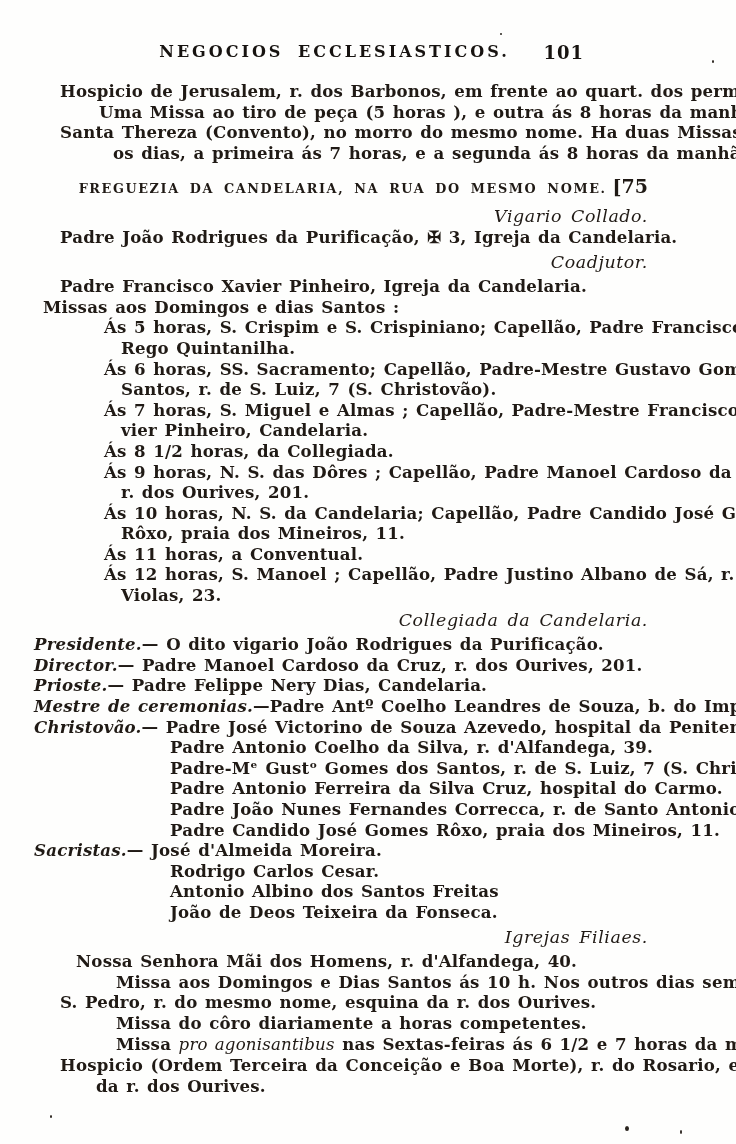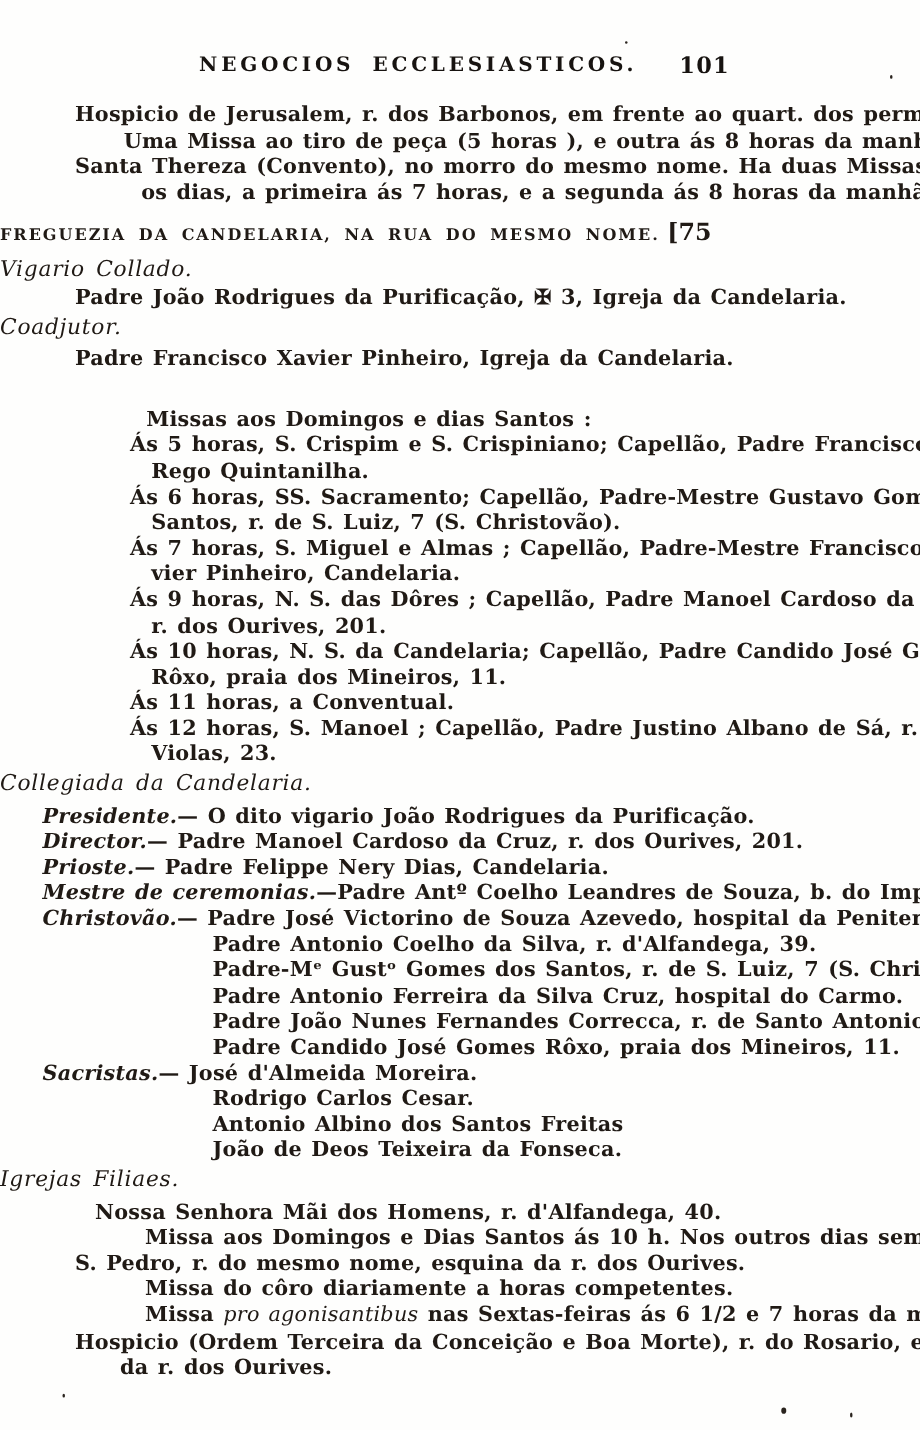--- a/index.html
+++ b/index.html
@@ -22,28 +22,28 @@
   }
   .pg-num{position:absolute;right:64px;top:0;font-size:18px;letter-spacing:1px;color:#171310;}
   .ln{
     font-size:16.6px;line-height:20.6px;letter-spacing:.2px;word-spacing:1.5px;
     white-space:nowrap;color:#201a15;
   }
   .i-flush{padding-left:60px;}
   .i-c1{padding-left:99px;}
   .i-c1b{padding-left:96px;}
   .i-c2{padding-left:113px;}
-  .i-m0{padding-left:117px;margin-top:28px;}
+  .i-m0{padding-left:43px;}
   .i-as{padding-left:104px;}
   .i-asc{padding-left:121px;}
   .i-label{padding-left:34px;}
   .i-sub{padding-left:170px;}
   .i-nossa{padding-left:76px;}
   .i-missa{padding-left:116px;}
-  .center{text-align:left;padding-left:0;}
+  .center{text-align:right;padding-left:0;}
   .caps-head{font-size:12.8px;letter-spacing:1.6px;word-spacing:4px;margin-top:12px;line-height:22px;}
   .caps-head .ref{font-size:19px;letter-spacing:0;word-spacing:0;font-weight:700;margin-left:6px;}
   .italic-head{font-style:italic;font-weight:400;font-size:17.4px;letter-spacing:.6px;word-spacing:3px;}
   .gap-sm{margin-top:4px;}
   .gap-md{margin-top:6px;}
   .lbl{font-style:italic;}
   .it{font-style:italic;font-weight:400;}
   .speck{position:absolute;background:#2a241e;border-radius:50%;}
 </style>
 </head>
@@ -70,20 +70,21 @@
     <div class="ln i-flush">Padre João Rodrigues da Purificação, ✠ 3, Igreja  da Candelaria.</div>
     <div class="ln center italic-head gap-sm">Coadjutor.</div>
     <div class="ln i-flush gap-sm">Padre Francisco Xavier Pinheiro, Igreja da Candelaria.</div>
     <div class="ln i-m0">Missas aos Domingos e dias Santos :</div>
     <div class="ln i-as">Ás 5 horas, S. Crispim e S. Crispiniano; Capellão, Padre Francisco do</div>
     <div class="ln i-asc">Rego Quintanilha.</div>
     <div class="ln i-as">Ás 6 horas, SS. Sacramento; Capellão, Padre-Mestre Gustavo Gomes dos</div>
     <div class="ln i-asc">Santos, r. de S. Luiz, 7 (S. Christovão).</div>
     <div class="ln i-as">Ás 7 horas, S. Miguel e Almas ; Capellão, Padre-Mestre Francisco Xa-</div>
     <div class="ln i-asc">vier Pinheiro, Candelaria.</div>
+    <div class="ln i-as">Ás 8 1/2 horas, da Collegiada.</div>
     <div class="ln i-as">Ás 9 horas, N. S. das Dôres ; Capellão, Padre Manoel Cardoso da Cruz,</div>
     <div class="ln i-asc">r. dos Ourives, 201.</div>
     <div class="ln i-as">Ás 10 horas, N. S. da Candelaria; Capellão, Padre Candido José Gomes</div>
     <div class="ln i-asc">Rôxo, praia dos Mineiros, 11.</div>
     <div class="ln i-as">Ás 11 horas, a Conventual.</div>
     <div class="ln i-as">Ás 12 horas, S. Manoel ; Capellão, Padre Justino Albano de Sá, r. das</div>
     <div class="ln i-asc">Violas, 23.</div>
 
     <div class="ln center italic-head gap-sm">Collegiada da Candelaria.</div>
 

